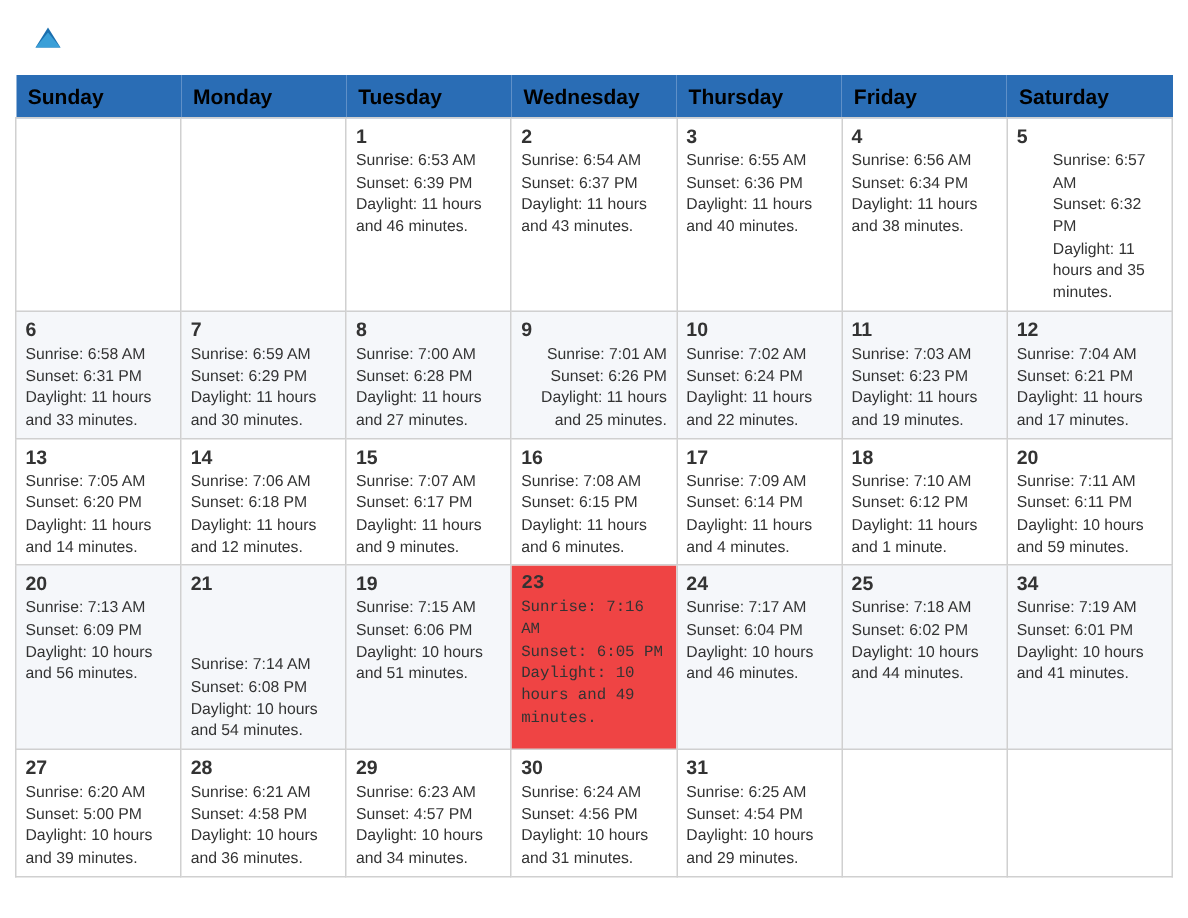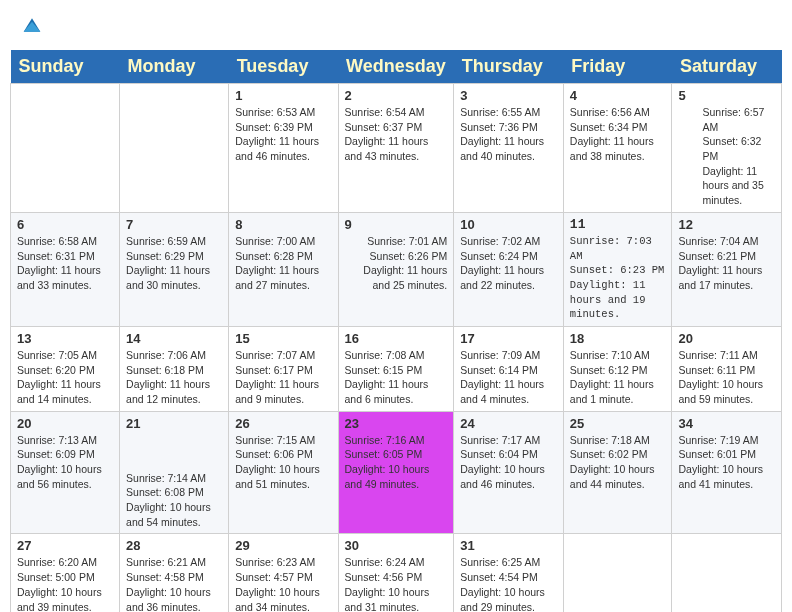--- a/index.html
+++ b/index.html
@@ -37,24 +37,24 @@
     .location-title {
       font-size: 16px;
       color: #555;
     }
     .calendar {
       width: 100%;
       border-collapse: collapse;
     }
     .calendar th {
       background-color: #2a6db5;
-      color: #fef9c3;
+      color: #000000;
       text-align: left;
       padding: 6px 8px;
-      font-size: 18px;
+      font-size: 14px;
       font-weight: bold;
     }
     .calendar td {
       border: 1px solid #d0d0d0;
       vertical-align: top;
       padding: 4px 6px;
       width: calc(100%/7);
       min-height: 80px;
       background: #fff;
     }
@@ -119,21 +119,21 @@
         </td>
         <td>
           <div class="day-number">2</div>
           <div class="day-info" style="white-space: pre-line;">Sunrise: 6:54 AM
 Sunset: 6:37 PM
 Daylight: 11 hours and 43 minutes.</div>
         </td>
         <td>
           <div class="day-number">3</div>
           <div class="day-info" style="white-space: pre-line;">Sunrise: 6:55 AM
-Sunset: 7:36 PM
+Sunset: 6:36 PM
 Daylight: 11 hours and 40 minutes.</div>
         </td>
         <td>
           <div class="day-number">4</div>
           <div class="day-info" style="white-space: pre-line;">Sunrise: 6:56 AM
 Sunset: 6:34 PM
 Daylight: 11 hours and 38 minutes.</div>
         </td>
         <td>
           <div class="day-number">5</div>
@@ -166,21 +166,21 @@
           <div class="day-info" style="white-space: pre-line; text-align: right;">Sunrise: 7:01 AM
 Sunset: 6:26 PM
 Daylight: 11 hours and 25 minutes.</div>
         </td>
         <td style="background: rgb(245, 247, 250);">
           <div class="day-number">10</div>
           <div class="day-info" style="white-space: pre-line;">Sunrise: 7:02 AM
 Sunset: 6:24 PM
 Daylight: 11 hours and 22 minutes.</div>
         </td>
-        <td style="background: rgb(245, 247, 250); font-family: Liberation Mono, monospace;">
+        <td style="background: rgb(245, 247, 250);">
           <div class="day-number">11</div>
           <div class="day-info" style="white-space: pre-line;">Sunrise: 7:03 AM
 Sunset: 6:23 PM
 Daylight: 11 hours and 19 minutes.</div>
         </td>
         <td style="background: rgb(245, 247, 250);">
           <div class="day-number">12</div>
           <div class="day-info" style="white-space: pre-line;">Sunrise: 7:04 AM
 Sunset: 6:21 PM
 Daylight: 11 hours and 17 minutes.</div>
@@ -237,26 +237,26 @@
 Sunset: 6:09 PM
 Daylight: 10 hours and 56 minutes.</div>
         </td>
         <td style="background: rgb(245, 247, 250);">
           <div class="day-number">21</div>
           <div class="day-info" style="white-space: pre-line; margin-top: 40px;">Sunrise: 7:14 AM
 Sunset: 6:08 PM
 Daylight: 10 hours and 54 minutes.</div>
         </td>
         <td style="background: rgb(245, 247, 250);">
-          <div class="day-number">26</div>
+          <div class="day-number">19</div>
           <div class="day-info" style="white-space: pre-line;">Sunrise: 7:15 AM
 Sunset: 6:06 PM
 Daylight: 10 hours and 51 minutes.</div>
         </td>
-        <td style="background: #d946ef;">
+        <td style="background: #ef4444; font-family: Liberation Mono, monospace;">
           <div class="day-number">23</div>
           <div class="day-info" style="white-space: pre-line;">Sunrise: 7:16 AM
 Sunset: 6:05 PM
 Daylight: 10 hours and 49 minutes.</div>
         </td>
         <td style="background: rgb(245, 247, 250);">
           <div class="day-number">24</div>
           <div class="day-info" style="white-space: pre-line;">Sunrise: 7:17 AM
 Sunset: 6:04 PM
 Daylight: 10 hours and 46 minutes.</div>

